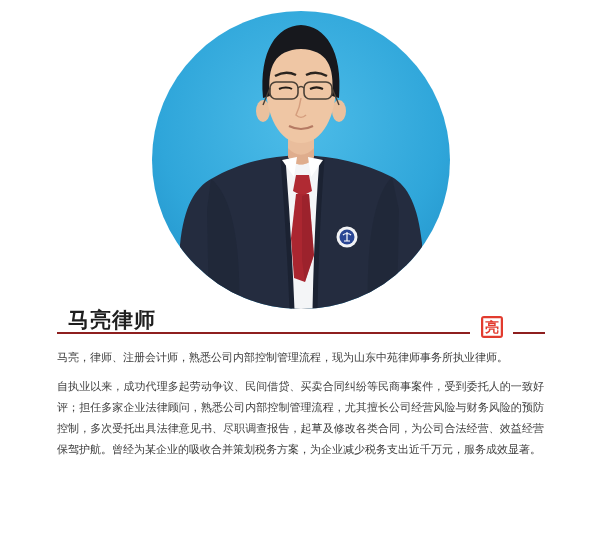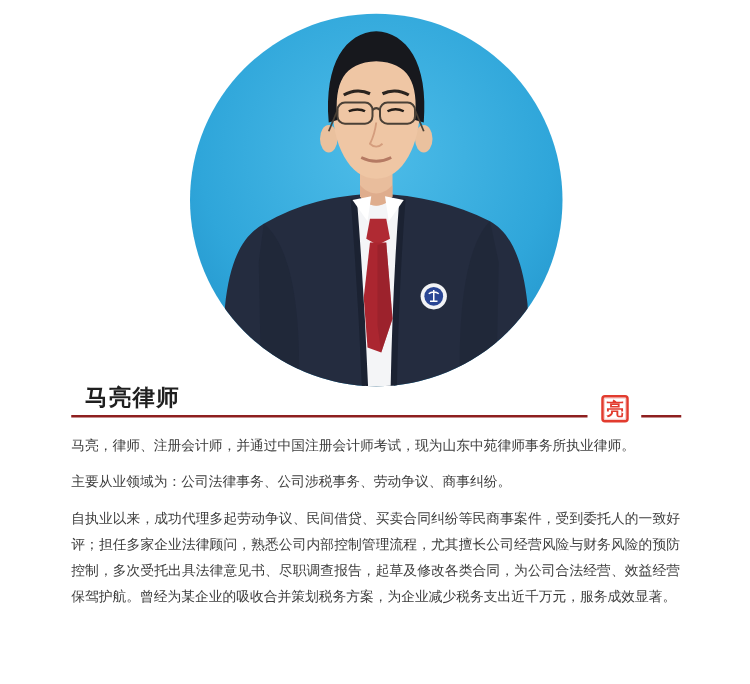--- a/index.html
+++ b/index.html
@@ -20,21 +20,21 @@
     left: 151px;
     top: 10px;
     width: 300px;
     height: 300px;
   }
   .photo-wrap svg { display: block; }
   .profile-name {
     position: absolute;
     left: 68px;
     top: 306px;
-    font-size: 18px;
+    font-size: 21px;
     font-weight: bold;
     color: #1f1f1f;
     letter-spacing: 1px;
     margin: 0;
   }
   .divider-line {
     position: absolute;
     top: 332px;
     height: 2px;
     background: #8e1f1f;
@@ -141,18 +141,17 @@
     </svg>
   </div>
 
   <h1 class="profile-name">马亮律师</h1>
 
   <div class="divider-line long"></div>
   <div class="seal">亮</div>
   <div class="divider-line short"></div>
 
   <div class="bio">
-    <p>马亮，律师、注册会计师，并通过中国注册会计师考试，现为山东中苑律师事务所执业律师。</p>
-    <p>主要从业领域为：公司法律事务、公司涉税事务、劳动争议、商事纠纷。</p>
+    <p>马亮，律师、注册会计师，熟悉公司内部控制管理流程，现为山东中苑律师事务所执业律师。</p>
     <p>自执业以来，成功代理多起劳动争议、民间借贷、买卖合同纠纷等民商事案件，受到委托人的一致好评；担任多家企业法律顾问，熟悉公司内部控制管理流程，尤其擅长公司经营风险与财务风险的预防控制，多次受托出具法律意见书、尽职调查报告，起草及修改各类合同，为公司合法经营、效益经营保驾护航。曾经为某企业的吸收合并策划税务方案，为企业减少税务支出近千万元，服务成效显著。</p>
   </div>
 
 </div>
 
 </body></html>

